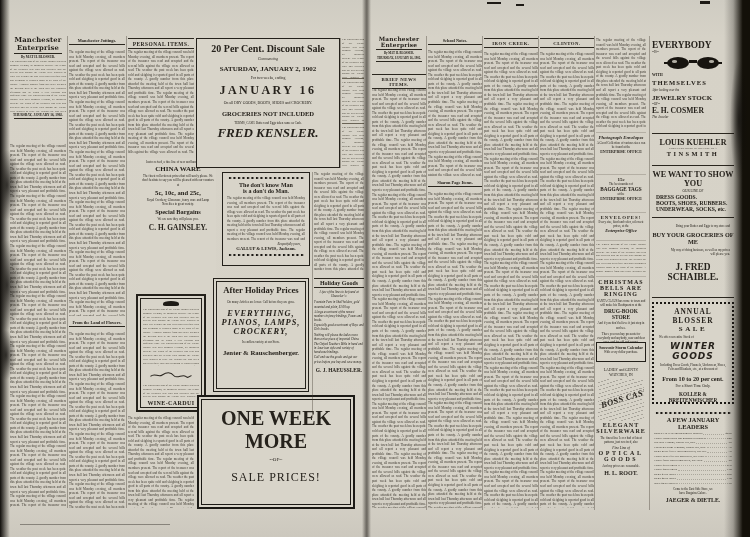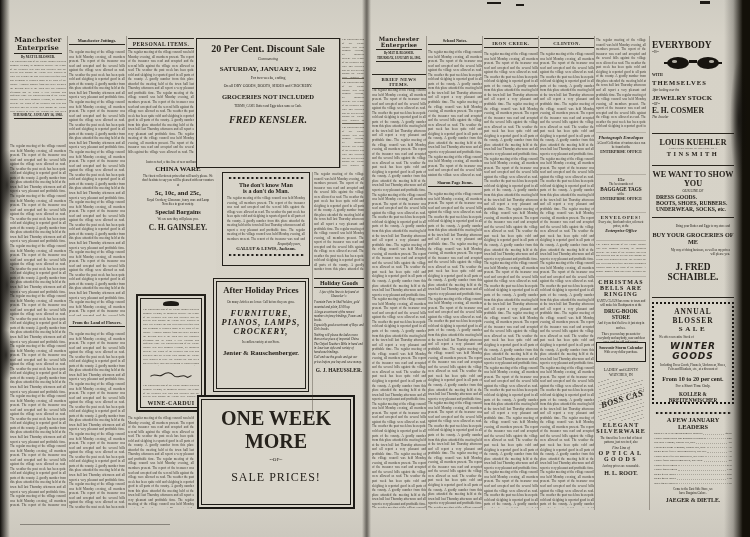--- a/index.html
+++ b/index.html
@@ -112,24 +112,25 @@
         <div class="b" style="font-size:6px;letter-spacing:.4px">WINE-CARDUI</div>
       </div>
     </div>
     <div class="col ftext" style="left:120px;top:388px;width:66px;height:92px">The regular meeting of the village council was held Monday evening, all members present. The report of the treasurer was read and accepted and the several bills against the village were allowed as read. The weather the past week has been quite cold and sleighing is reported good in all parts of the county. A goodly number from this place attended the meeting held at the town hall last Thursday afternoon and all report a very pleasant and profitable time.  The regular meeting of the village council was held Monday evening, all members present. The report of the treasurer was read and accepted and the several bills against the village were allowed as read. The weather the past week has been quite cold and sleighing is reported good in all parts of the county. A goodly number from this place attended the meeting held at the town hall last Thursday afternoon and all report a very pleasant and profitable time.  The regular meeting of the village council was held Monday evening, all members present. The report of the treasurer was read and accepted and the several bills against the village were allowed as read. The weather the past week has been quite cold and sleighing is reported good in all parts of the county. A goodly number from this place attended the meeting held at the town hall last Thursday afternoon and all report a very pleasant and profitable time.</div>
 
     <div class="adbox" style="left:188px;top:10px;width:144px;height:130px;padding:4px 3px">
       <div class="b" style="font-size:10px">20 Per Cent. Discount Sale</div>
       <div class="t-s i" style="margin-top:3px">Commencing</div>
       <div class="b" style="font-size:7px;margin-top:3px">SATURDAY, JANUARY 2, 1902</div>
       <div class="t-s" style="margin-top:3px">For two weeks, ending</div>
+      <div class="b sp2" style="font-size:12px;margin-top:2px">JANUARY 16</div>
       <div class="t-s" style="margin-top:3px">On all DRY GOODS, BOOTS, SHOES and CROCKERY.</div>
       <div class="b" style="font-size:6.6px;margin-top:4px">GROCERIES NOT INCLUDED</div>
       <div class="t-xs" style="margin-top:4px">TERMS, CASH.  Butter and Eggs taken same as Cash.</div>
-      <div class="b i" style="font-size:10px;margin-top:6px">FRED KENSLER.</div>
+      <div class="b i" style="font-size:13px;margin-top:0">FRED KENSLER.</div>
     </div>
 
     <div class="col" style="left:334px;top:10px;width:22px;height:130px">
       <div class="ftext fine" style="height:40px;border-bottom:1px solid #6a6456">The regular meeting of the village council was held Monday evening, all members present. The report of the treasurer was read and accepted and the several bills against the village were allowed as read. The weather the past week has been quite cold and sleighing is reported good in all parts of the county. A goodly number from this place attended the meeting held at the town hall last Thursday afternoon and all report a very pleasant and profitable time.</div>
       <div class="ftext fine" style="height:42px;border-bottom:1px solid #6a6456;margin-top:2px">The regular meeting of the village council was held Monday evening, all members present. The report of the treasurer was read and accepted and the several bills against the village were allowed as read. The weather the past week has been quite cold and sleighing is reported good in all parts of the county. A goodly number from this place attended the meeting held at the town hall last Thursday afternoon and all report a very pleasant and profitable time.</div>
       <div class="ftext fine" style="height:40px;margin-top:2px">The regular meeting of the village council was held Monday evening, all members present. The report of the treasurer was read and accepted and the several bills against the village were allowed as read. The weather the past week has been quite cold and sleighing is reported good in all parts of the county. A goodly number from this place attended the meeting held at the town hall last Thursday afternoon and all report a very pleasant and profitable time.</div>
     </div>
 
     <div class="adbox" style="left:214px;top:144px;width:88px;height:94px;padding:2px">
       <div class="chain"></div>
@@ -138,21 +139,21 @@
       <div class="ftext" style="height:44px;margin:2px 2px">The regular meeting of the village council was held Monday evening, all members present. The report of the treasurer was read and accepted and the several bills against the village were allowed as read. The weather the past week has been quite cold and sleighing is reported good in all parts of the county. A goodly number from this place attended the meeting held at the town hall last Thursday afternoon and all report a very pleasant and profitable time.  The regular meeting of the village council was held Monday evening, all members present. The report of the treasurer was read and accepted and the several bills against the village were allowed as read. The weather the past week has been quite cold and sleighing is reported good in all parts of the county. A goodly number from this place attended the meeting held at the town hall last Thursday afternoon and all report a very pleasant and profitable time.</div>
       <div class="t-xs i" style="text-align:right;padding-right:6px">Respectfully yours,</div>
       <div class="b" style="font-size:4.6px">GALLUP &amp; LEWIS, Jackson.</div>
       <div class="chain" style="margin-top:2px"></div>
     </div>
     <div class="col ftext" style="left:306px;top:144px;width:50px;height:100px">The regular meeting of the village council was held Monday evening, all members present. The report of the treasurer was read and accepted and the several bills against the village were allowed as read. The weather the past week has been quite cold and sleighing is reported good in all parts of the county. A goodly number from this place attended the meeting held at the town hall last Thursday afternoon and all report a very pleasant and profitable time.  The regular meeting of the village council was held Monday evening, all members present. The report of the treasurer was read and accepted and the several bills against the village were allowed as read. The weather the past week has been quite cold and sleighing is reported good in all parts of the county. A goodly number from this place attended the meeting held at the town hall last Thursday afternoon and all report a very pleasant and profitable time.  The regular meeting of the village council was held Monday evening, all members present. The report of the treasurer was read and accepted and the several bills against the village were allowed as read. The weather the past week has been quite cold and sleighing is reported good in all parts of the county. A goodly number from this place attended the meeting held at the town hall last Thursday afternoon and all report a very pleasant and profitable time.</div>
 
     <div class="adbox double" style="left:205px;top:250px;width:96px;height:114px;padding:6px 5px">
       <div class="b" style="font-size:8.6px">After Holiday Prices</div>
       <div class="t-xs" style="margin-top:5px">On many Articles are lower.  Call before they are gone.</div>
-      <div class="b i sp1" style="font-size:8.4px;margin-top:5px">FURNITURE,</div>
+      <div class="b i sp1" style="font-size:8.4px;margin-top:5px">EVERYTHING,</div>
       <div class="b i sp1" style="font-size:8.4px">PIANOS, LAMPS,</div>
       <div class="b i sp1" style="font-size:8.4px">CROCKERY,</div>
       <div class="t-xs" style="margin-top:4px">In endless variety at our Store.</div>
       <div class="b" style="font-size:6.8px;margin-top:5px">Jenter &amp; Rauschenberger.</div>
     </div>
 
     <div class="col" style="left:306px;top:250px;width:50px;height:142px;text-align:center">
       <div class="b" style="font-size:6px;border-top:1px solid #2b271f;border-bottom:1px solid #2b271f;padding:1px 0">Holiday Goods</div>
       <div class="t-xs i" style="margin-top:2px">A few of the lines to be found at Haeussler's:</div>
       <div class="t-xs i" style="text-align:left;margin-top:2px">Fountain Pens in Shell holders, gold mounted and plain, $1.00 up.</div>

